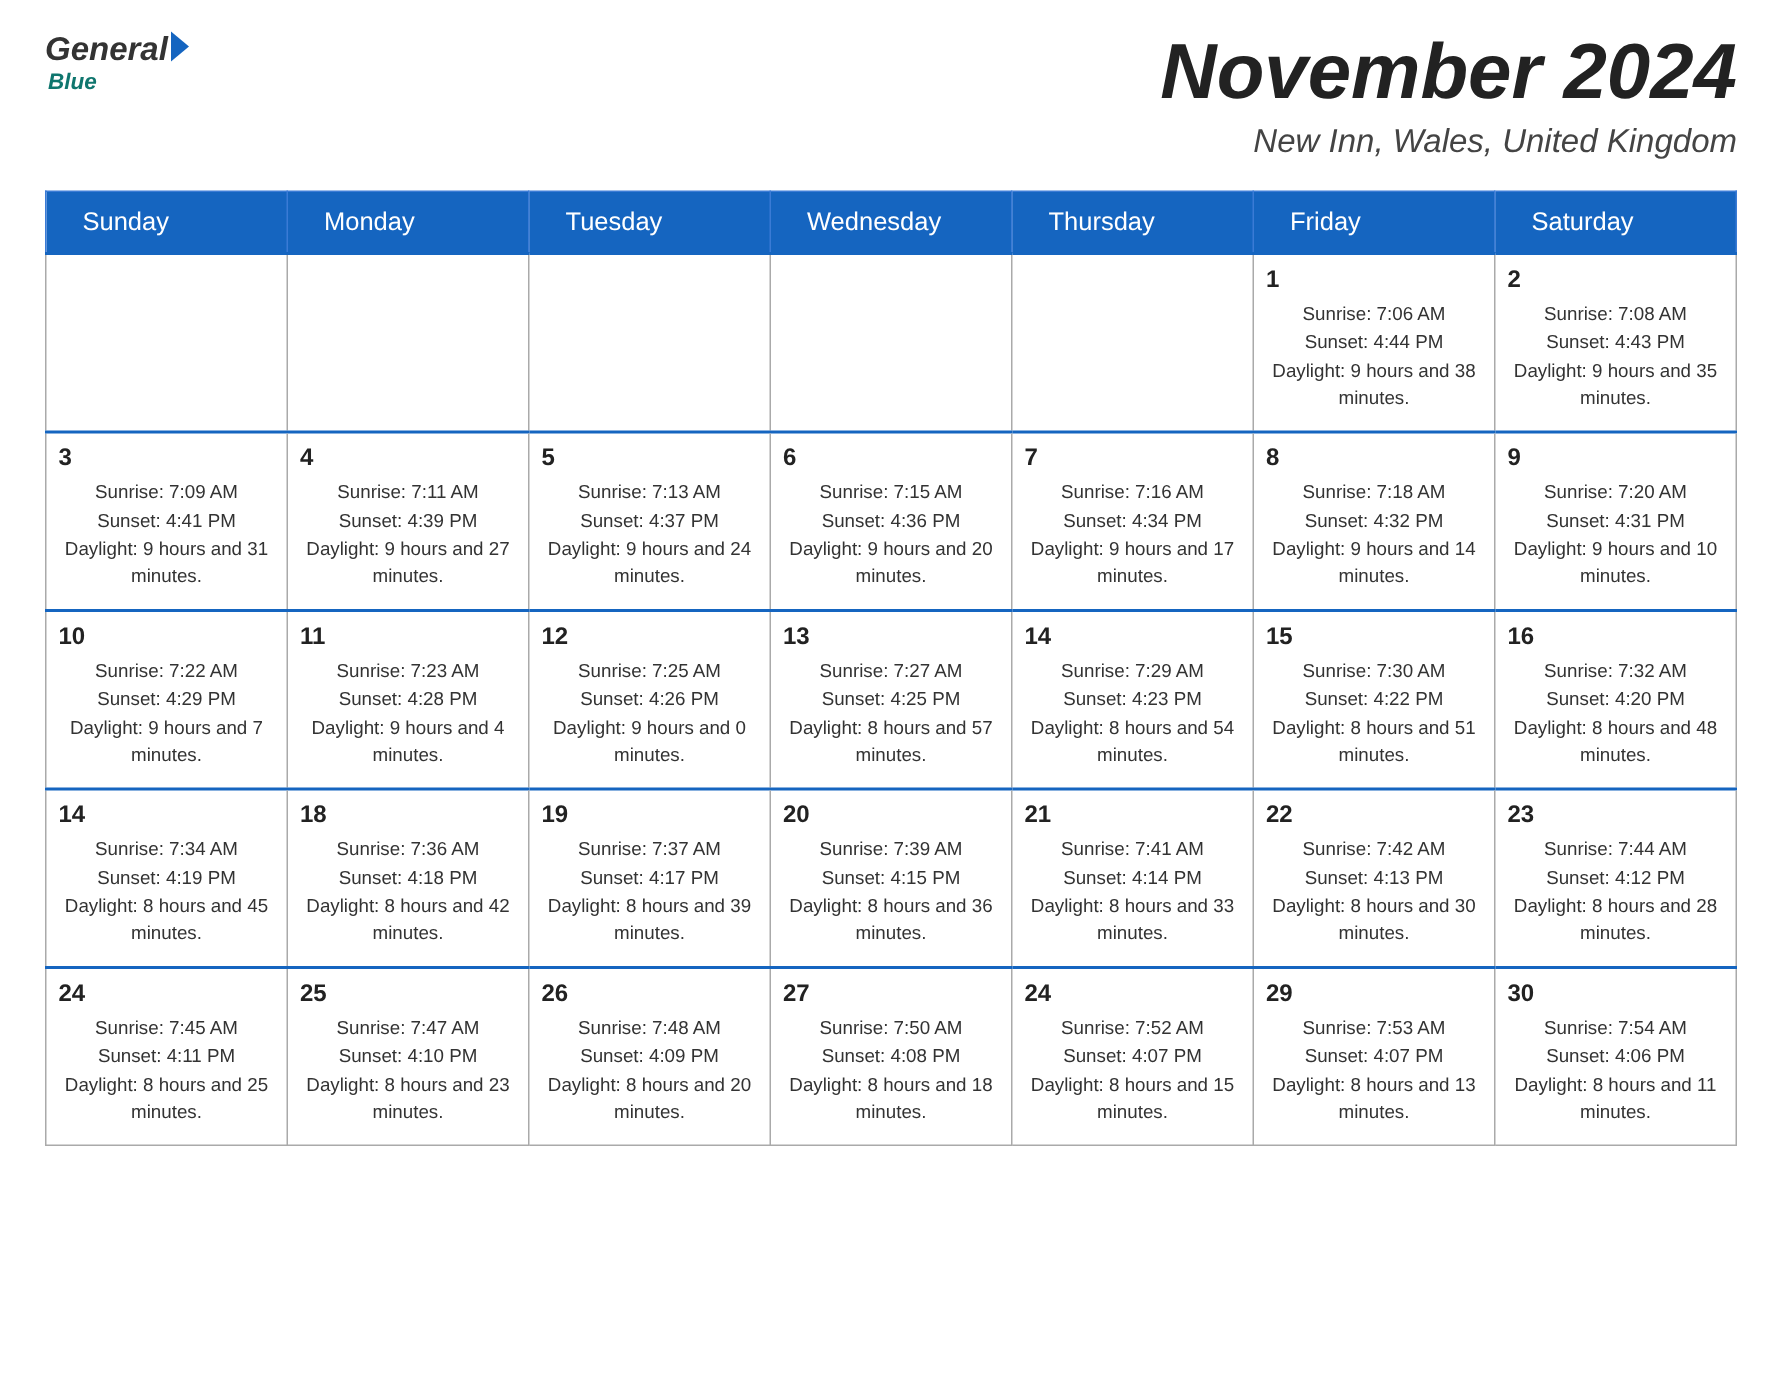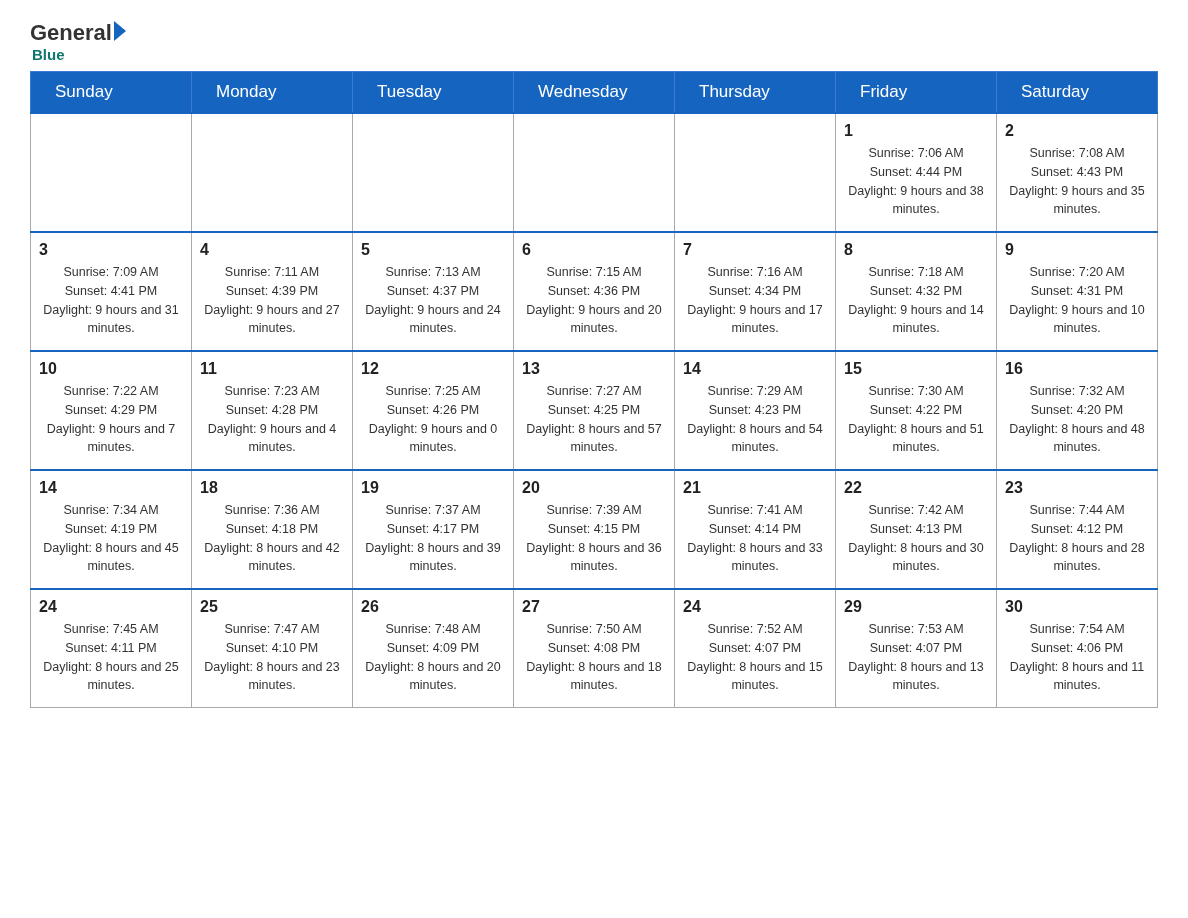--- a/index.html
+++ b/index.html
@@ -7,21 +7,22 @@
       font-family: Arial, sans-serif;
       background: #fff;
       width: 1188px;
       min-height: 918px;
       padding: 20px 30px;
     }
     .header {
       display: flex;
       justify-content: space-between;
       align-items: flex-start;
-      margin-bottom: 8px;
+      margin-bottom: 20px;
+      font-style: italic;
     }
     .logo-text-general {
       font-size: 22px;
       font-weight: bold;
       color: #333;
     }
     .logo-arrow {
       width: 0;
       height: 0;
       border-left: 12px solid #1565c0;
@@ -108,20 +109,24 @@
 </head>
 <body>
 
 <div class="header">
   <div class="logo-wrapper">
     <div class="logo-line1">
       <span class="logo-text-general">General</span>
       <div class="logo-arrow"></div>
     </div>
     <div class="logo-line2">Blue</div>
+  </div>
+  <div class="title-section">
+    <div class="month-title">November 2024</div>
+    <div class="location-title">New Inn, Wales, United Kingdom</div>
   </div>
 </div>
 
 <table class="calendar">
   <thead>
     <tr>
     <th>Sunday</th>
         <th>Monday</th>
         <th>Tuesday</th>
         <th>Wednesday</th>

